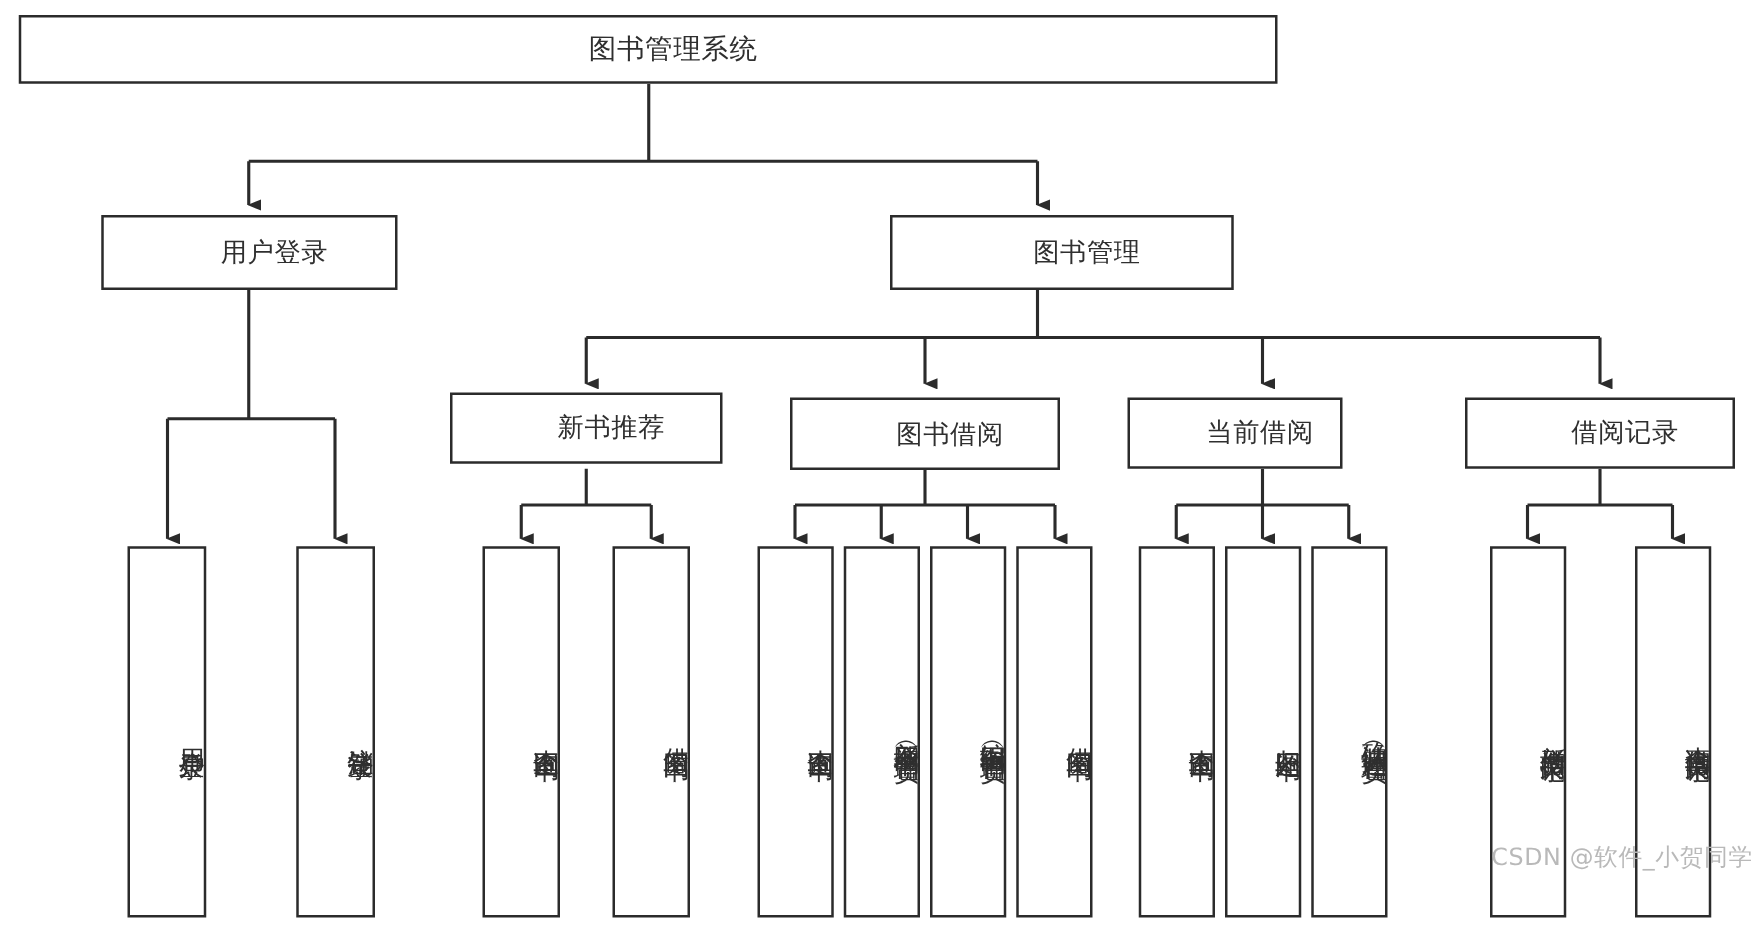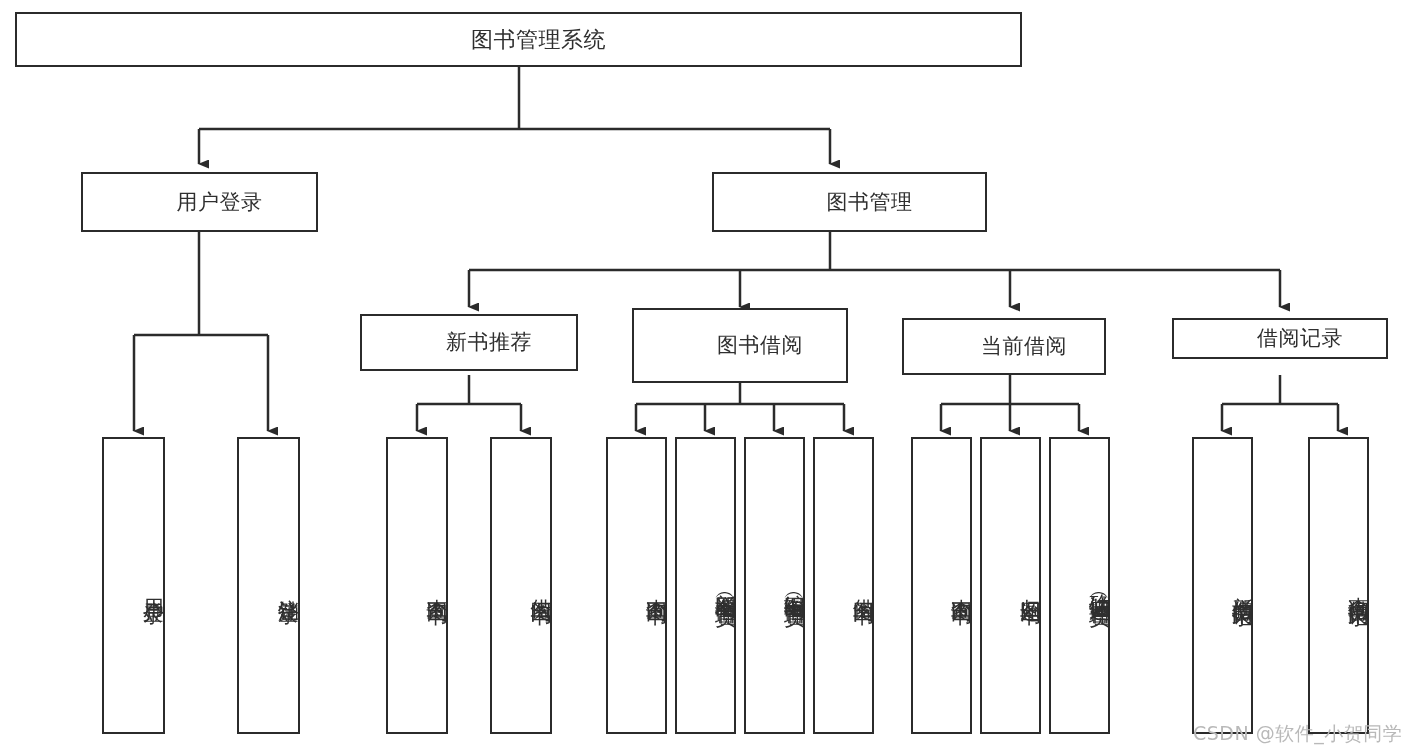--- a/index.html
+++ b/index.html
@@ -133,27 +133,27 @@
   <div class="node-box horizontal" style="left:81px; top:172px; width:237px; height:60px;">
     <span class="node-label">用户登录</span>
   </div>
   <div class="node-box horizontal" style="left:712px; top:172px; width:275px; height:60px;">
     <span class="node-label">图书管理</span>
   </div>
 
   <div class="node-box horizontal" style="left:360px; top:314px; width:218px; height:57px;">
     <span class="node-label">新书推荐</span>
   </div>
-  <div class="node-box horizontal" style="left:632px; top:308px; width:216px; height:75px;">
+  <div class="node-box horizontal" style="left:632px; top:318px; width:216px; height:58px;">
     <span class="node-label">图书借阅</span>
   </div>
-  <div class="node-box horizontal" style="left:902px; top:318px; width:204px; height:57px;">
+  <div class="node-box horizontal" style="left:902px; top:318px; width:172px; height:57px;">
     <span class="node-label">当前借阅</span>
   </div>
-  <div class="node-box horizontal" style="left:1172px; top:318px; width:216px; height:41px;">
+  <div class="node-box horizontal" style="left:1172px; top:318px; width:216px; height:57px;">
     <span class="node-label">借阅记录</span>
   </div>
 
   <div class="node-box vertical" style="left:102px; top:437px; width:63px; height:297px;">
     <span class="node-label">用户登录</span>
   </div>
   <div class="node-box vertical" style="left:237px; top:437px; width:63px; height:297px;">
     <span class="node-label">注销登录</span>
   </div>
 
@@ -187,15 +187,15 @@
     <span class="node-label">确认归还（管理员）</span>
   </div>
 
   <div class="node-box vertical" style="left:1192px; top:437px; width:61px; height:297px;">
     <span class="node-label">新增借阅记录</span>
   </div>
   <div class="node-box vertical" style="left:1308px; top:437px; width:61px; height:297px;">
     <span class="node-label">查询借阅记录</span>
   </div>
 
-  <div class="watermark" style="left:1193px; top:673px;margin-top:48px;">CSDN @软件_小贺同学</div>
+  <div class="watermark" style="left:1193px; top:673px;">CSDN @软件_小贺同学</div>
 
 </div>
 
 </body></html>

